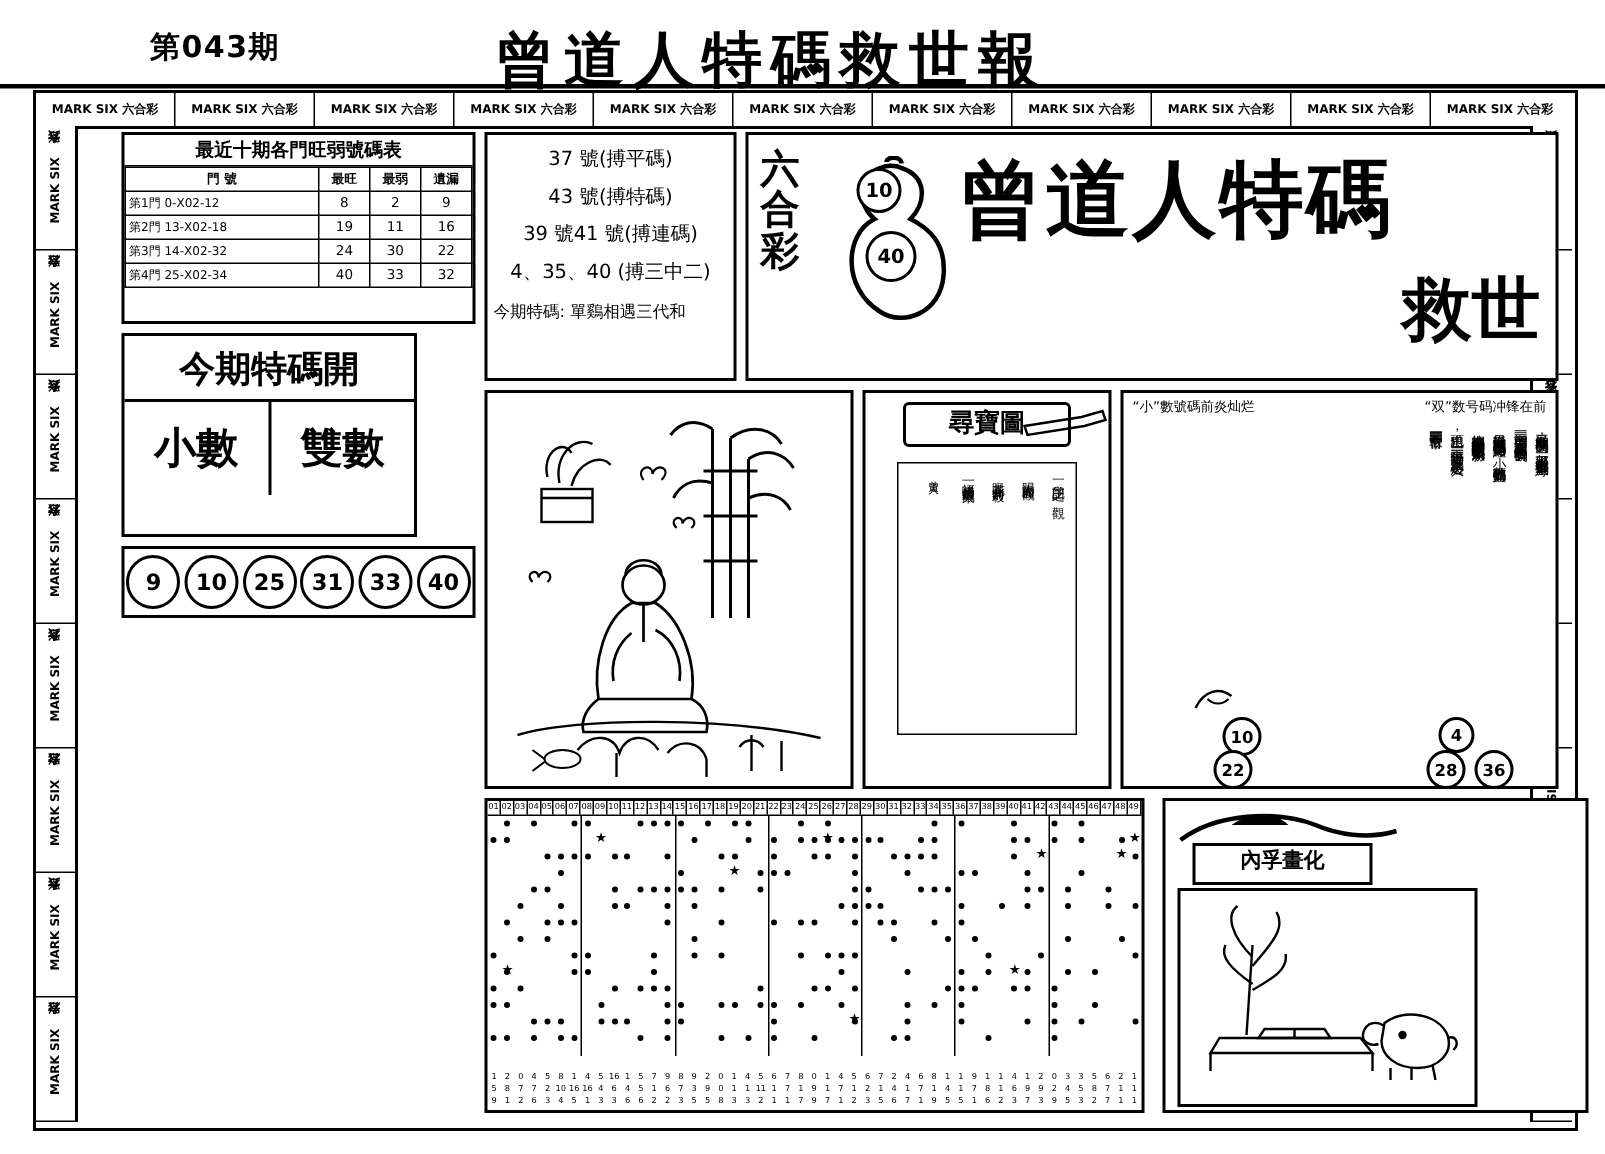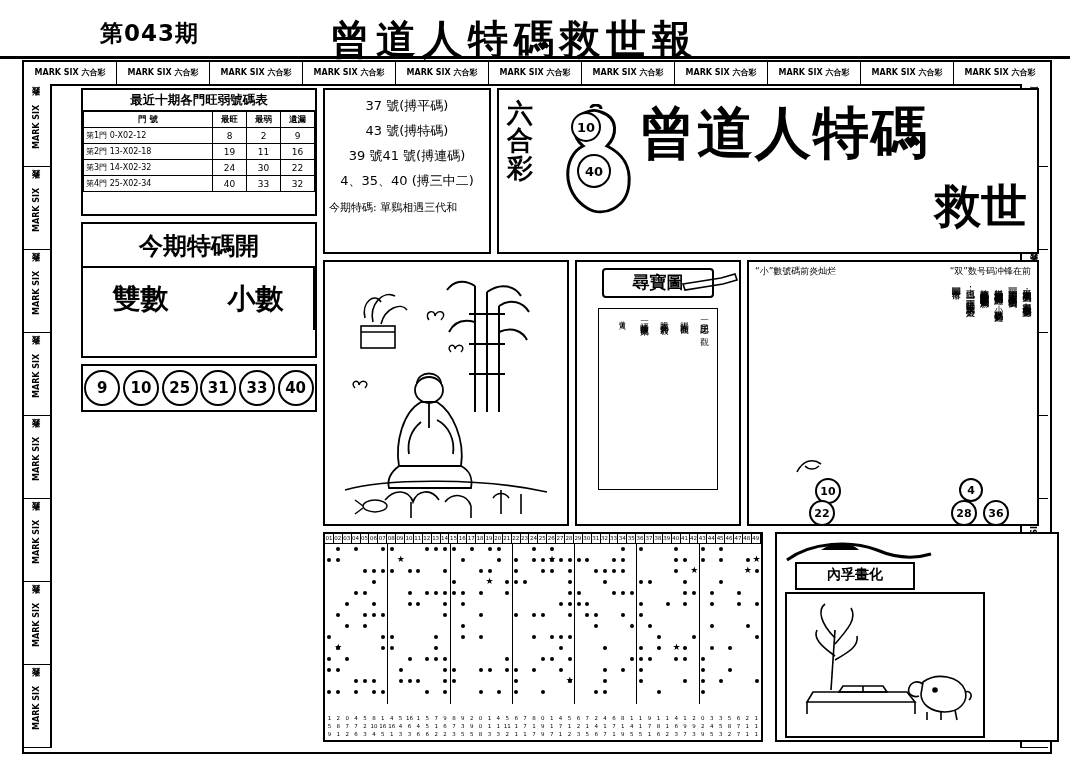--- a/index.html
+++ b/index.html
@@ -1,20 +1,20 @@
 <!DOCTYPE html>
 <html><head>
 <meta charset="utf-8">
 <style>
   html,body{margin:0;padding:0;background:#fff;}
   body{width:1070px;height:769px;font-family:"DejaVu Sans","Liberation Sans",sans-serif;color:#000;overflow:hidden;position:relative;}
   .page{position:absolute;left:0;top:0;width:1070px;height:769px;}
 
   
-  .top-issue{position:absolute;left:100px;top:18px;font-size:23px;font-weight:bold;font-family:"DejaVu Sans","Liberation Sans",sans-serif;letter-spacing:1px;}
+  .top-issue{position:absolute;left:100px;top:18px;font-size:20px;font-weight:bold;font-family:"DejaVu Sans","Liberation Sans",sans-serif;letter-spacing:1px;}
   .top-title{position:absolute;left:330px;top:12px;font-size:40px;font-weight:bold;letter-spacing:6px;font-family:"DejaVu Serif","Liberation Serif",serif;
      -webkit-text-stroke:0px;white-space:nowrap;}
   .top-rule{position:absolute;left:0;top:56px;width:1070px;height:3px;background:#000;}
 
   
   .frame{position:absolute;left:22px;top:60px;width:1026px;height:690px;border:2px solid #000;}
   .band{position:absolute;background:#fff;overflow:hidden;}
 
   
   .band-top{left:24px;top:62px;width:1022px;height:22px;border-bottom:2px solid #000;display:flex;align-items:center;}
@@ -50,21 +50,21 @@
 
   
   .banner-box{left:422px;top:4px;width:542px;height:166px;}
   .banner-vert{position:absolute;left:8px;top:10px;font-size:26px;font-weight:bold;line-height:1.05;font-family:"DejaVu Serif","Liberation Serif",serif;}
   .gourd{position:absolute;left:58px;top:14px;width:70px;height:110px;}
   .ball{position:absolute;border:2px solid #000;border-radius:50%;display:flex;align-items:center;justify-content:center;font-size:13px;font-weight:bold;background:#fff;}
   .banner-title{position:absolute;left:140px;top:6px;font-size:56px;font-weight:bold;letter-spacing:2px;font-family:"DejaVu Serif","Liberation Serif",serif;white-space:nowrap;}
   .banner-sub{position:absolute;right:10px;top:86px;font-size:46px;font-weight:bold;font-family:"DejaVu Serif","Liberation Serif",serif;}
 
   
-  .sp-box{left:6px;top:138px;width:236px;height:136px;}
+  .sp-box{left:6px;top:138px;width:197px;height:136px;}
   .sp-title{text-align:center;font-size:24px;font-weight:bold;padding:6px 0 4px;font-family:"DejaVu Serif","Liberation Serif",serif;}
   .sp-div{border-top:2px solid #000;display:flex;height:62px;}
   .sp-half{flex:1;display:flex;align-items:center;justify-content:center;font-size:28px;font-weight:bold;font-family:"DejaVu Serif","Liberation Serif",serif;}
   .sp-half.first{border-right:2px solid #000;}
 
   
   .nums-box{left:6px;top:280px;width:236px;height:48px;}
   .nums-row{display:flex;height:100%;align-items:center;justify-content:space-around;}
   .num-ball{width:32px;height:32px;border:2px solid #000;border-radius:50%;display:flex;align-items:center;justify-content:center;font-size:15px;font-weight:bold;}
 
@@ -248,22 +248,22 @@
         <div class="ball" style="left:14px;top:8px;width:26px;height:26px;">10</div>
         <div class="ball" style="left:20px;top:50px;width:30px;height:30px;">40</div>
       </div>
       <div class="banner-title">曾道人特碼</div>
       <div class="banner-sub">救世</div>
     </div>
 
     <div class="box sp-box">
       <div class="sp-title">今期特碼開</div>
       <div class="sp-div">
+        <div class="sp-half first">小數</div>
         <div class="sp-half">雙數</div>
-        <div class="sp-half first">小數</div>
       </div>
     </div>
 
     <div class="box nums-box">
       <div class="nums-row" id="numsRow">
           <div class="num-ball">9</div>
           <div class="num-ball">10</div>
           <div class="num-ball">25</div>
           <div class="num-ball">31</div>
           <div class="num-ball">33</div>

